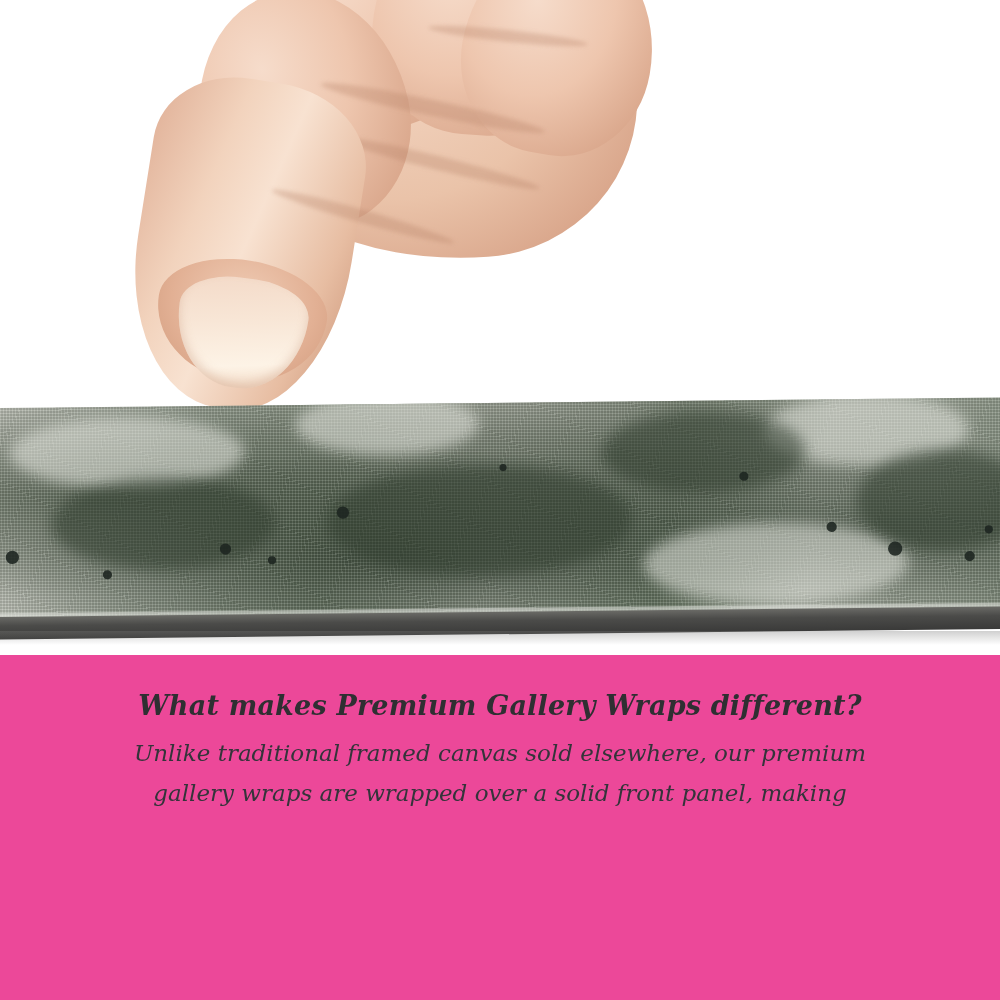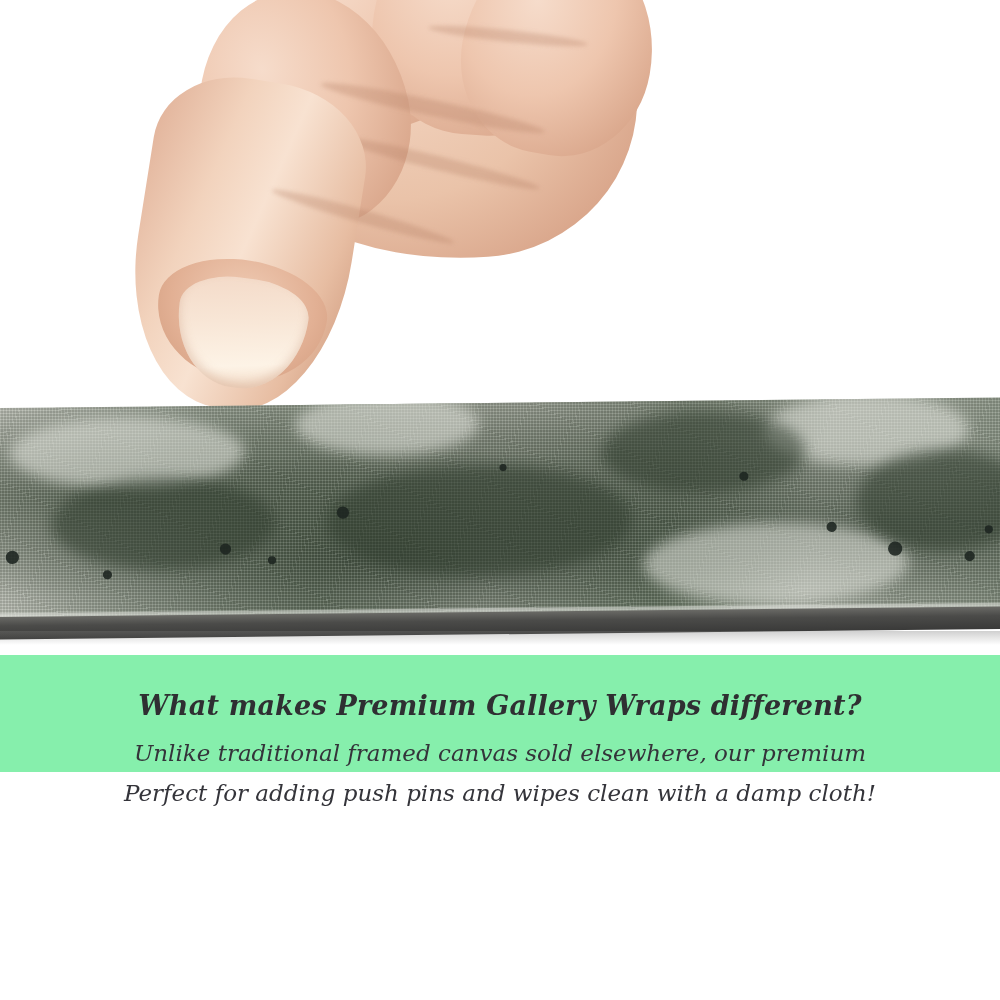--- a/index.html
+++ b/index.html
@@ -9,22 +9,22 @@
   }
   body {
     width: 1000px;
     height: 1000px;
     font-family: "DejaVu Sans", sans-serif;
     overflow: hidden;
   }
   .page {
     position: relative;
     width: 1000px;
-    height: 772px;
-    background: #86efac;
+    height: 1000px;
+    background: #ec4899;
   }
 
   
   .photo {
     position: absolute;
     left: 0;
     top: 0;
     width: 1000px;
     height: 655px;
     background: #ffffff;
@@ -246,17 +246,17 @@
     </div>
     <div class="strip-edge-hi"></div>
     <div class="strip-edge"></div>
     <div class="strip-shadow"></div>
   </div>
 
   <div class="caption">
     <div class="caption-title">What makes Premium Gallery Wraps different?</div>
     <div class="caption-body">
       <span class="line">Unlike traditional framed canvas sold elsewhere, our premium</span>
-      <span class="line">Perfect for adding push pins and wipes clean with a damp cloth!</span>
+      <span class="line">gallery wraps are wrapped over a solid front panel, making</span>
     </div>
   </div>
 
 </div>
 
 </body></html>

